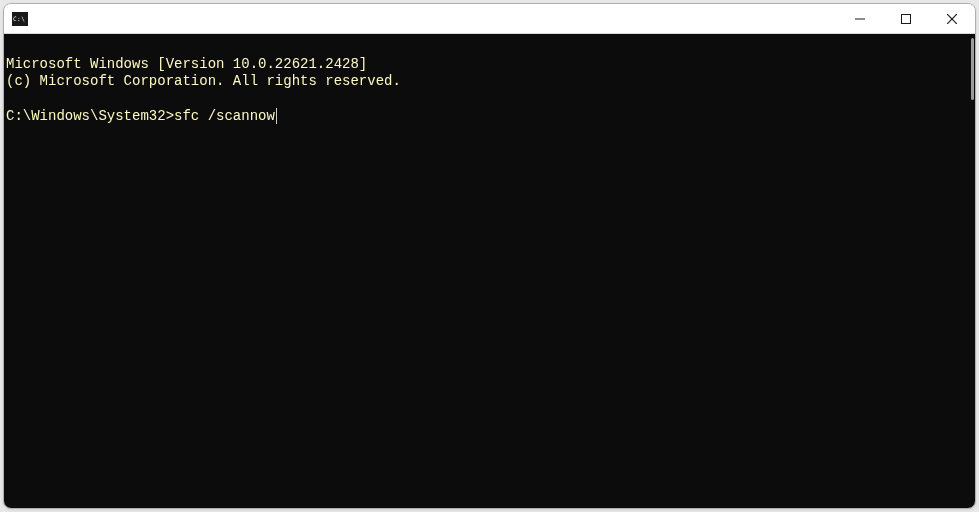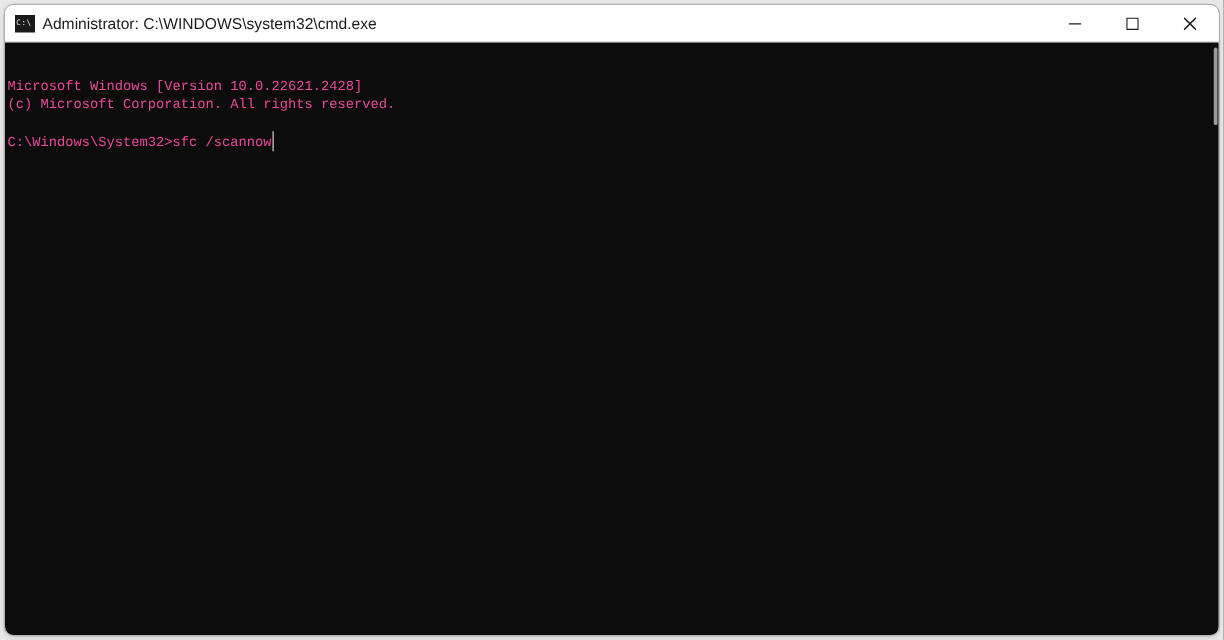--- a/index.html
+++ b/index.html
@@ -66,25 +66,25 @@
     align-items: center;
     justify-content: center;
     color: #1a1a1a;
   }
   .win-btn svg { display: block; }
   .win-btn.close-btn { border-top-right-radius: 8px; }
 
   .terminal {
     flex: 1;
     background: #0c0c0c;
-    color: #ec4899;
+    color: #fef9c3;
     font-family: Consolas, "Courier New", monospace;
-    font-size: 11px;
+    font-size: 14px;
     line-height: 1.25;
-    padding: 16px 2px;
+    padding: 4px 2px;
     white-space: pre;
     position: relative;
     overflow: hidden;
   }
   .terminal .line { white-space: pre; }
   .prompt-line { white-space: pre; }
   .cursor-bar {
     display: inline-block;
     width: 1px;
     height: 16px;
@@ -102,21 +102,20 @@
     border-radius: 2px;
   }
 </style>
 </head>
 <body>
 
 <div class="window">
 
   <div class="titlebar">
     <span class="icon-wrap"></span>
-    <span class="title">Administrator: C:\WINDOWS\system32\cmd.exe</span>
     <span class="spacer"></span>
 
     <div class="win-btn">
       <svg width="10" height="10" viewBox="0 0 10 10">
         <line x1="0" y1="5" x2="10" y2="5" stroke="#1a1a1a" stroke-width="1"></line>
       </svg>
     </div>
     <div class="win-btn">
       <svg width="10" height="10" viewBox="0 0 10 10">
         <rect x="0.5" y="0.5" width="9" height="9" fill="none" stroke="#1a1a1a" stroke-width="1"></rect>

